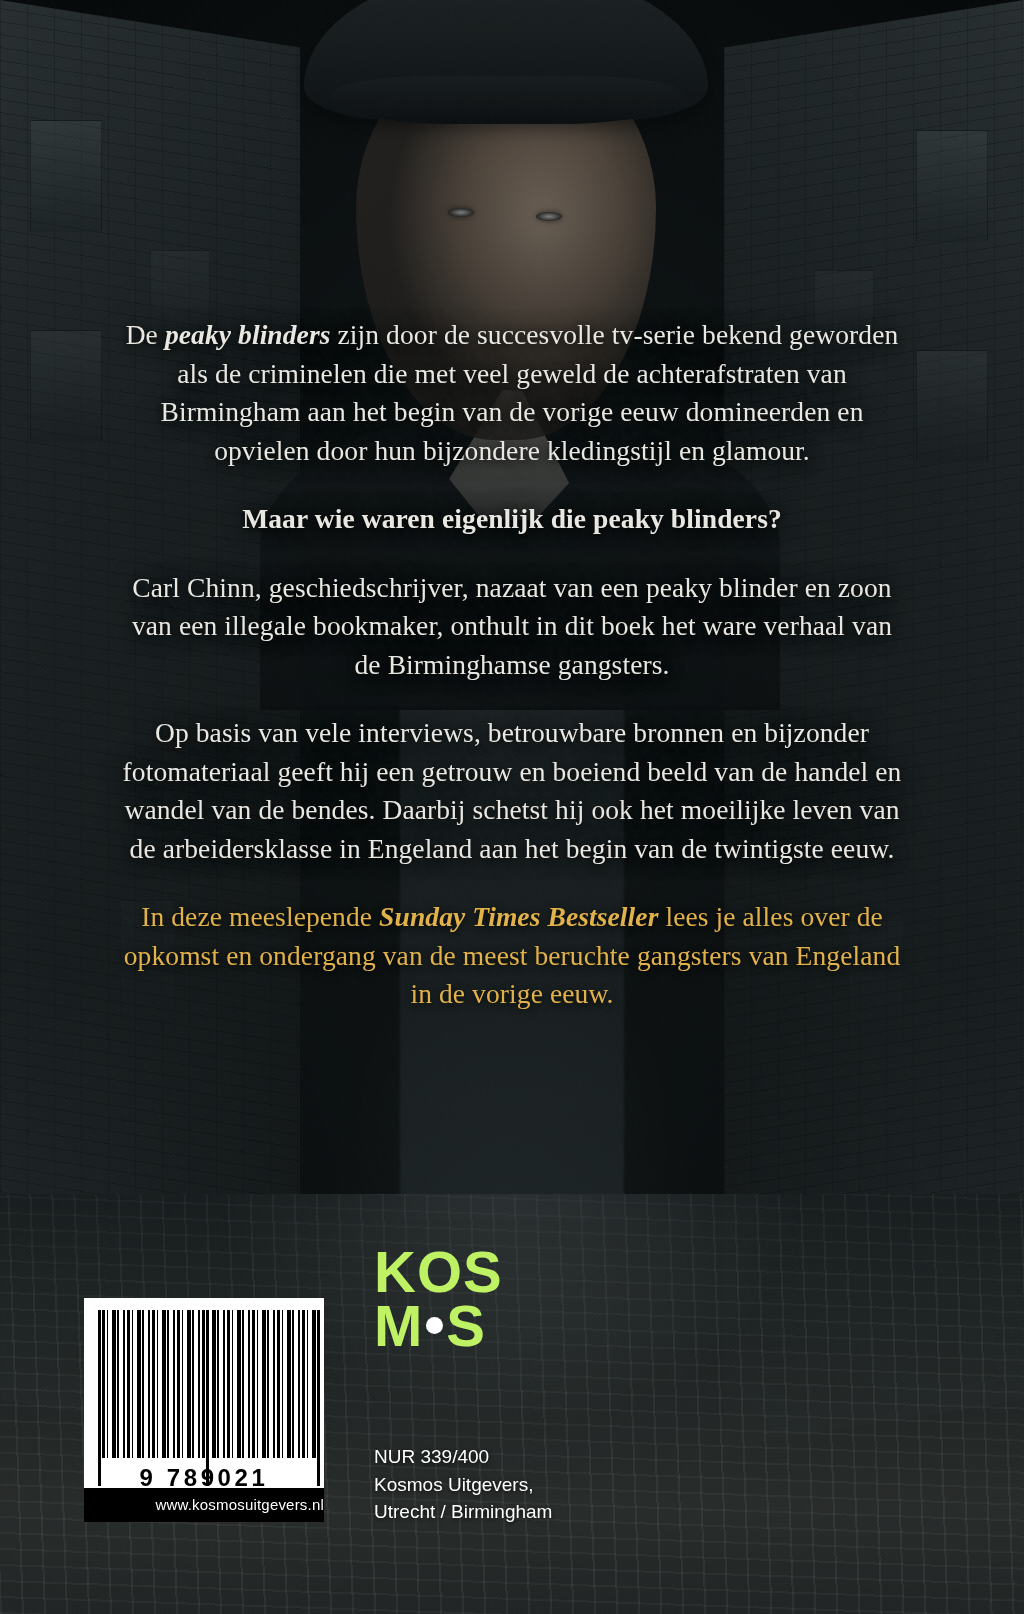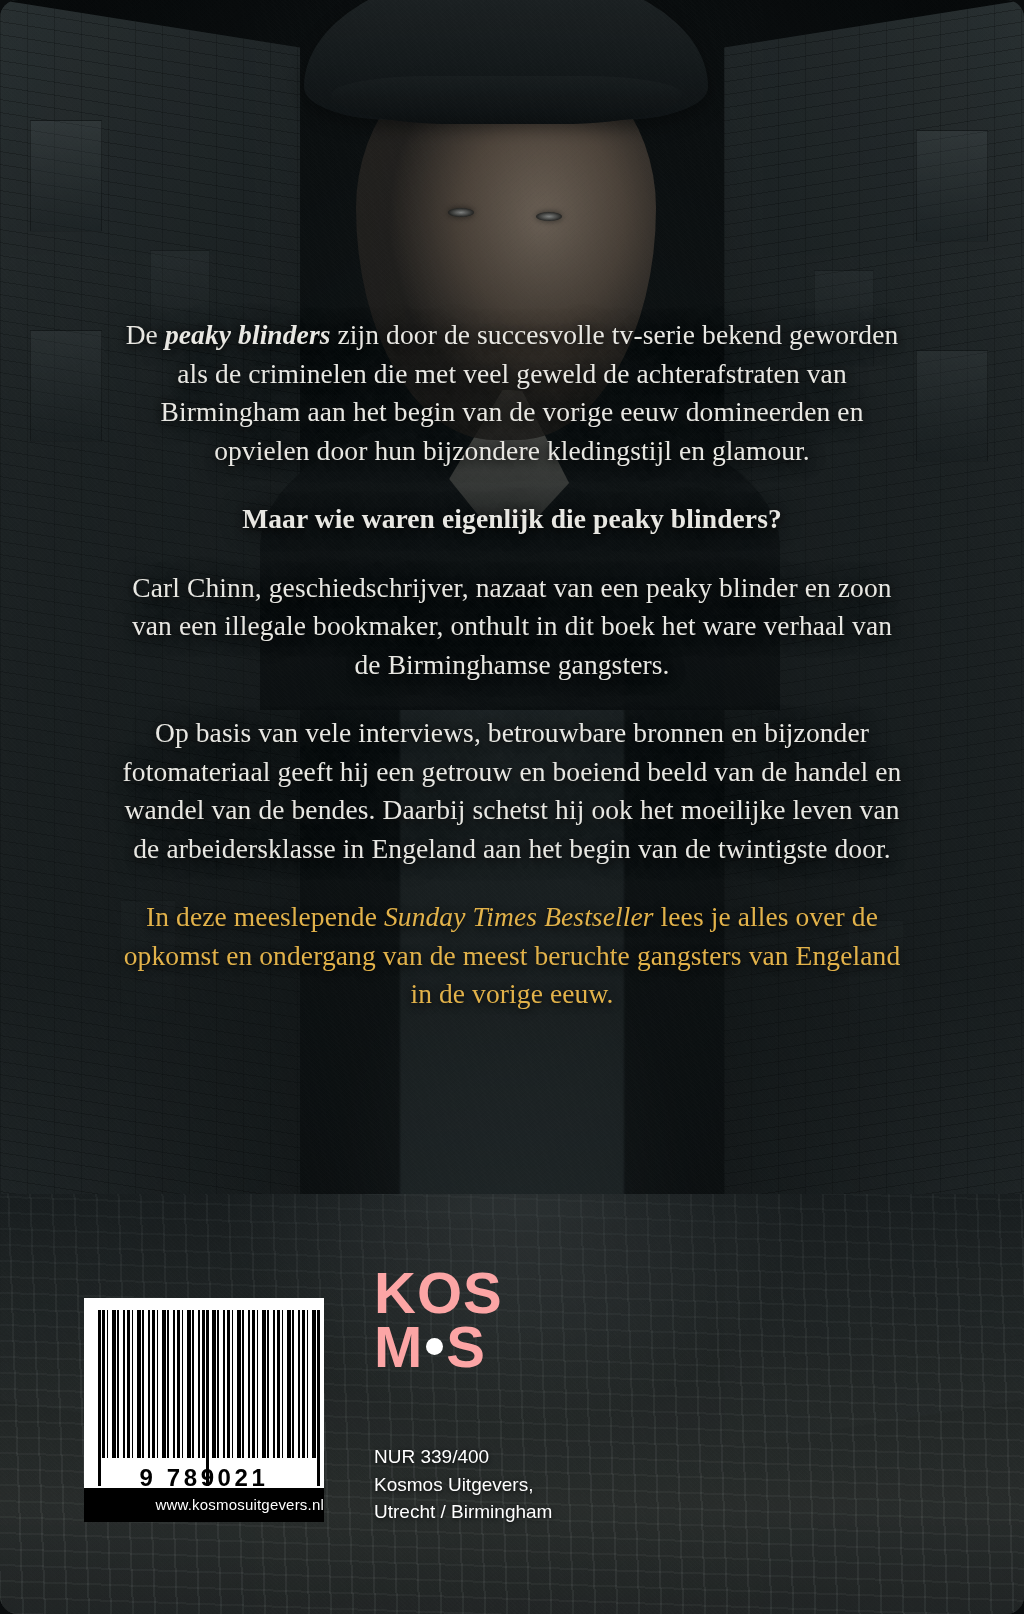--- a/index.html
+++ b/index.html
@@ -8,21 +8,20 @@
     background: #0a0d0e;
   }
   .page {
     position: relative;
     width: 1024px;
     height: 1614px;
     overflow: hidden;
     font-family: "Liberation Serif", serif;
     color: #e8e7e2;
     background: #1a2022;
-    border-radius: 18px;
   }
 
   
   .bg {
     position: absolute;
     inset: 0;
     background:
       
       radial-gradient(ellipse 70% 55% at 50% 46%, rgba(10,14,15,0.10) 0%, rgba(6,9,10,0.72) 62%, rgba(4,6,7,0.94) 100%),
       
@@ -166,21 +165,21 @@
     text-shadow: 0 2px 8px rgba(0,0,0,0.85), 0 0 22px rgba(0,0,0,0.6);
   }
   .blurb p { margin: 0 0 30px 0; }
   .blurb p:last-child { margin-bottom: 0; }
   .blurb .em-i { font-style: italic; font-weight: 700; }
   .blurb .bold { font-weight: 400; }
   .p-gold {
     color: #e2b24a;
     text-shadow: 0 2px 8px rgba(0,0,0,0.9);
   }
-  .p-gold .em-i { font-style: italic; font-weight: 400; }
+  .p-gold .em-i { font-style: italic; font-weight: 700; }
   .q-bold { font-weight: 700; }
 
   
   .barcode-box {
     position: absolute;
     left: 84px;
     bottom: 92px;
     width: 240px;
     height: 224px;
     background: #ffffff;
@@ -229,22 +228,22 @@
     color: #fff;
     text-align: right;
     font-family: "Liberation Sans", sans-serif;
     font-size: 15px;
     letter-spacing: 0.2px;
   }
 
   .logo {
     position: absolute;
     left: 374px;
-    bottom: 241px;
-    color: #fca5a5;
+    bottom: 262px;
+    color: #bef264;
     font-family: "Liberation Sans", sans-serif;
     font-weight: 700;
     font-size: 58px;
     line-height: 0.92;
     letter-spacing: 1px;
   }
   .logo .row { display: block; white-space: nowrap; }
   .logo .dot {
     display: inline-block;
     width: 17px; height: 17px;
@@ -301,21 +300,21 @@
   </div>
 
   <div class="blurb">
 
     <p><span>De </span><span class="em-i">peaky blinders</span><span> zijn door de succesvolle tv-serie bekend geworden als de criminelen die met veel geweld de achterafstraten van Birmingham aan het begin van de vorige eeuw domineerden en opvielen door hun bijzondere kledingstijl en glamour.</span></p>
 
     <p class="q-bold">Maar wie waren eigenlijk die peaky blinders?</p>
 
     <p><span class="bold">Carl Chinn</span><span>, geschiedschrijver, nazaat van een peaky blinder en zoon van een illegale bookmaker, onthult in dit boek het ware verhaal van de Birminghamse gangsters.</span></p>
 
-    <p>Op basis van vele interviews, betrouwbare bronnen en bijzonder fotomateriaal geeft hij een getrouw en boeiend beeld van de handel en wandel van de bendes. Daarbij schetst hij ook het moeilijke leven van de arbeidersklasse in Engeland aan het begin van de twintigste door.</p>
+    <p>Op basis van vele interviews, betrouwbare bronnen en bijzonder fotomateriaal geeft hij een getrouw en boeiend beeld van de handel en wandel van de bendes. Daarbij schetst hij ook het moeilijke leven van de arbeidersklasse in Engeland aan het begin van de twintigste eeuw.</p>
 
     <p class="p-gold"><span>In deze meeslepende </span><span class="em-i">Sunday Times Bestseller</span><span> lees je alles over de opkomst en ondergang van de meest beruchte gangsters van Engeland in de vorige eeuw.</span></p>
 
   </div>
 
   <div class="barcode-box">
     <div class="barcode-bars"></div>
     <div class="barcode-guard" style="left:14px;"></div>
     <div class="barcode-guard" style="left:122px;"></div>
     <div class="barcode-guard" style="left:233px;"></div>

